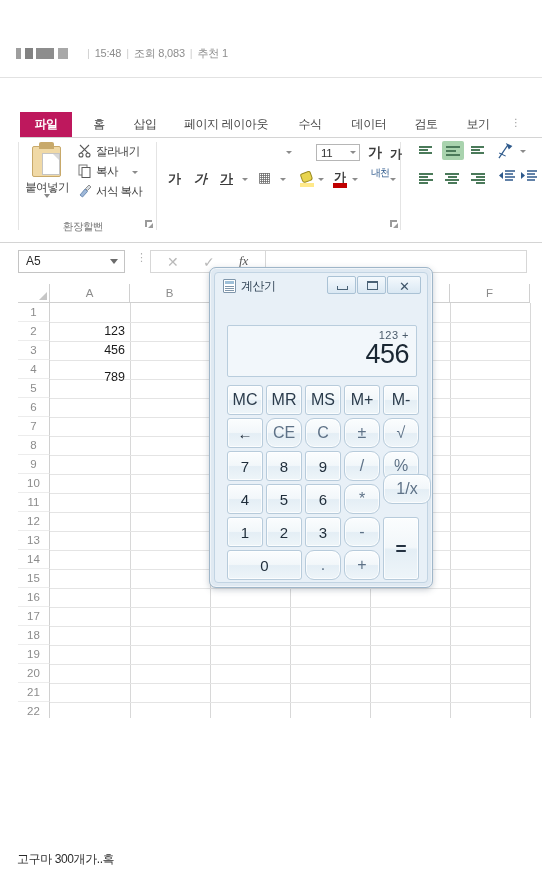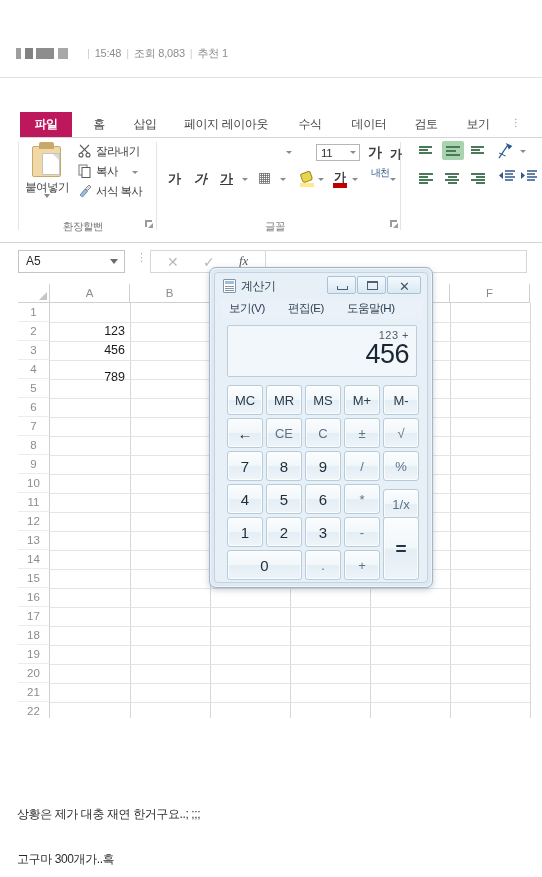--- a/index.html
+++ b/index.html
@@ -184,26 +184,26 @@
     position:absolute; left:12px; top:52px; width:190px; height:52px;
     background:#f2f7fb; border:1px solid #b9cddd; border-radius:2px;
   }
   .calc-expr { position:absolute; right:7px; top:3px; font-size:11px; color:#4a5b6b; letter-spacing:0.5px; }
   .calc-value { position:absolute; right:7px; top:13px; font-size:27px; color:#1a2733; letter-spacing:-0.5px; line-height:30px; }
 
   .ckey {
     position:absolute;
     background:linear-gradient(#fbfdfe 0%, #f2f7fa 48%, #e4eef5 52%, #eef5f9 100%);
     border:1px solid #b7cbdb; border-radius:3px;
-    font-size:13px; color:#2b3c4c; text-align:center;
+    font-size:16px; color:#2b3c4c; text-align:center;
     display:flex; align-items:center; justify-content:center;
     box-shadow: 0 0 0 1px rgba(255,255,255,.75) inset;
   }
   .ckey.num { font-size:15px; color:#1f2d3a; }
-  .ckey.op  { color:#5e7287; }
+  .ckey.op  { color:#5e7287;border-radius:9px; }
   .ckey.eq  { font-size:19px; font-weight:bold; color:#243241; }
   .ckey.back { font-size:15px; color:#1b2836; }
 
   
   .foot1 { position:absolute; left:17px; top:806px; font-size:12px; color:#2b2b2b; letter-spacing:-0.4px; }
   .foot2 { position:absolute; left:17px; top:851px; font-size:12px; color:#2b2b2b; letter-spacing:-0.4px; }
 </style>
 </head>
 <body>
 
@@ -301,21 +301,20 @@
 
       <div class="fontcolor-icon">
         <span class="fc-a">가</span>
         <span class="fc-bar"></span>
       </div>
       <div class="mini-caret" style="left:352px;top:40px;"></div>
 
       <div class="pen-icon">내천</div>
       <div class="mini-caret" style="left:390px;top:40px;"></div>
 
-      <div class="group-label" style="left:160px;top:82px;width:230px;">글꼴</div>
       <div class="dialog-launcher" style="left:390px;top:82px;">
         <svg viewBox="0 0 9 9" width="9" height="9" aria-hidden="true">
             <path d="M0 0 h7 v2 h-5 v5 h-2 z M8 8 L3 8 L8 3 Z" fill="#9b9b9b"></path>
           </svg>
       </div>
 
       <div class="align-btn" style="left:418px;top:6px;">
         <i style="top:2px;width:13px;"></i>
           <i style="top:5px;width:9px;"></i>
           <i style="top:8px;width:13px;"></i>
@@ -466,25 +465,20 @@
             <span class="wb-min-g"></span>
           </div>
           <div class="win-btn max">
             <span class="wb-max-g"></span>
           </div>
           <div class="win-btn close">
             <span class="wb-close-g">✕</span>
           </div>
         </div>
 
-        <div class="calc-menubar">
-          <div class="calc-menu" style="left:8px;">보기(V)</div>
-          <div class="calc-menu" style="left:67px;">편집(E)</div>
-          <div class="calc-menu" style="left:126px;">도움말(H)</div>
-        </div>
 
         <div class="calc-display">
           <div class="calc-expr">123  +</div>
           <div class="calc-value">456</div>
         </div>
 
         <div id="calc-keys">
             <div class="ckey " style="left: 12px; top: 112px; width: 36px; height: 30px;">MC</div>
             <div class="ckey " style="left: 51px; top: 112px; width: 36px; height: 30px;">MR</div>
             <div class="ckey " style="left: 90px; top: 112px; width: 36px; height: 30px;">MS</div>
@@ -497,31 +491,30 @@
             <div class="ckey op" style="left: 168px; top: 145px; width: 36px; height: 30px;">√</div>
             <div class="ckey num" style="left: 12px; top: 178px; width: 36px; height: 30px;">7</div>
             <div class="ckey num" style="left: 51px; top: 178px; width: 36px; height: 30px;">8</div>
             <div class="ckey num" style="left: 90px; top: 178px; width: 36px; height: 30px;">9</div>
             <div class="ckey op" style="left: 129px; top: 178px; width: 36px; height: 30px;">/</div>
             <div class="ckey op" style="left: 168px; top: 178px; width: 36px; height: 30px;">%</div>
             <div class="ckey num" style="left: 12px; top: 211px; width: 36px; height: 30px;">4</div>
             <div class="ckey num" style="left: 51px; top: 211px; width: 36px; height: 30px;">5</div>
             <div class="ckey num" style="left: 90px; top: 211px; width: 36px; height: 30px;">6</div>
             <div class="ckey op" style="left: 129px; top: 211px; width: 36px; height: 30px;">*</div>
-            <div class="ckey op" style="left: 168px; top: 216px; width: 36px; height: 30px;">1/x</div>
+            <div class="ckey op" style="left: 168px; top: 201px; width: 48px; height: 30px;">1/x</div>
             <div class="ckey num" style="left: 12px; top: 244px; width: 36px; height: 30px;">1</div>
             <div class="ckey num" style="left: 51px; top: 244px; width: 36px; height: 30px;">2</div>
             <div class="ckey num" style="left: 90px; top: 244px; width: 36px; height: 30px;">3</div>
             <div class="ckey op" style="left: 129px; top: 244px; width: 36px; height: 30px;">-</div>
             <div class="ckey eq" style="left: 168px; top: 244px; width: 36px; height: 63px;">=</div>
             <div class="ckey num" style="left: 12px; top: 277px; width: 75px; height: 30px;">0</div>
             <div class="ckey op" style="left: 90px; top: 277px; width: 36px; height: 30px;">.</div>
             <div class="ckey op" style="left: 129px; top: 277px; width: 36px; height: 30px;">+</div>
           </div>
       </div>
     </div>
 
   </div>
 
-  <div class="foot1">상황은 제가 대충 재연 한거구요..; ;;;</div>
   <div class="foot2">고구마 300개가..흑</div>
 
 </div>
 
 </body></html>

